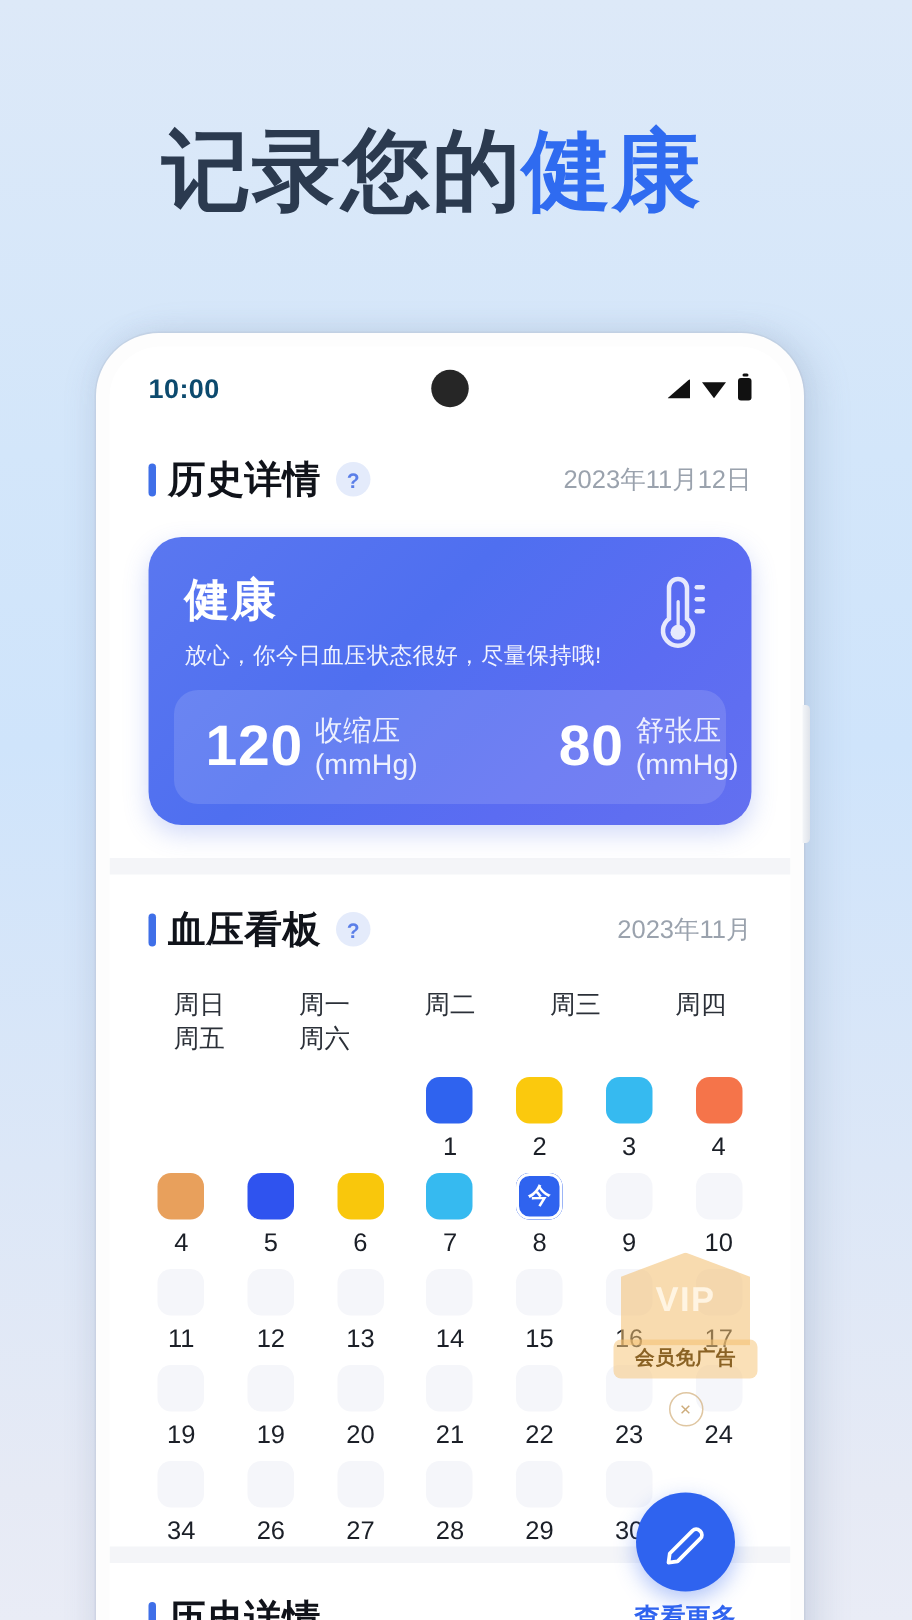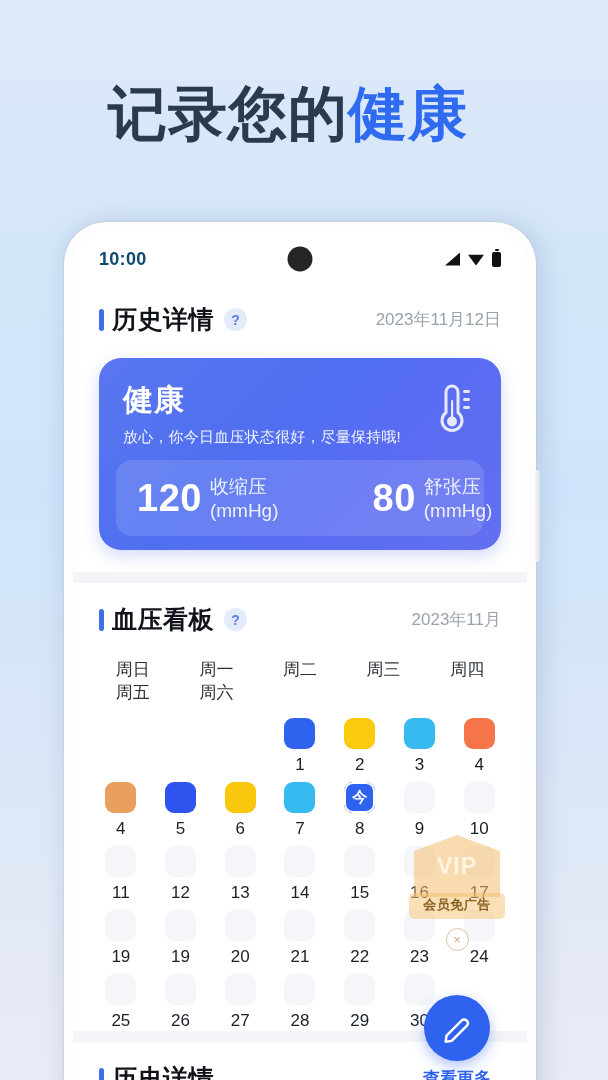--- a/index.html
+++ b/index.html
@@ -423,21 +423,21 @@
           <div class="cal-cell">
             <div class="cal-chip" style="background: rgb(245, 246, 250);"></div>
             <div class="cal-num">23</div>
           </div>
           <div class="cal-cell">
             <div class="cal-chip" style="background: rgb(245, 246, 250);"></div>
             <div class="cal-num">24</div>
           </div>
           <div class="cal-cell">
             <div class="cal-chip" style="background: rgb(245, 246, 250);"></div>
-            <div class="cal-num">25</div>
+            <div class="cal-num">34</div>
           </div>
           <div class="cal-cell">
             <div class="cal-chip" style="background: rgb(245, 246, 250);"></div>
             <div class="cal-num">26</div>
           </div>
           <div class="cal-cell">
             <div class="cal-chip" style="background: rgb(245, 246, 250);"></div>
             <div class="cal-num">27</div>
           </div>
           <div class="cal-cell">

